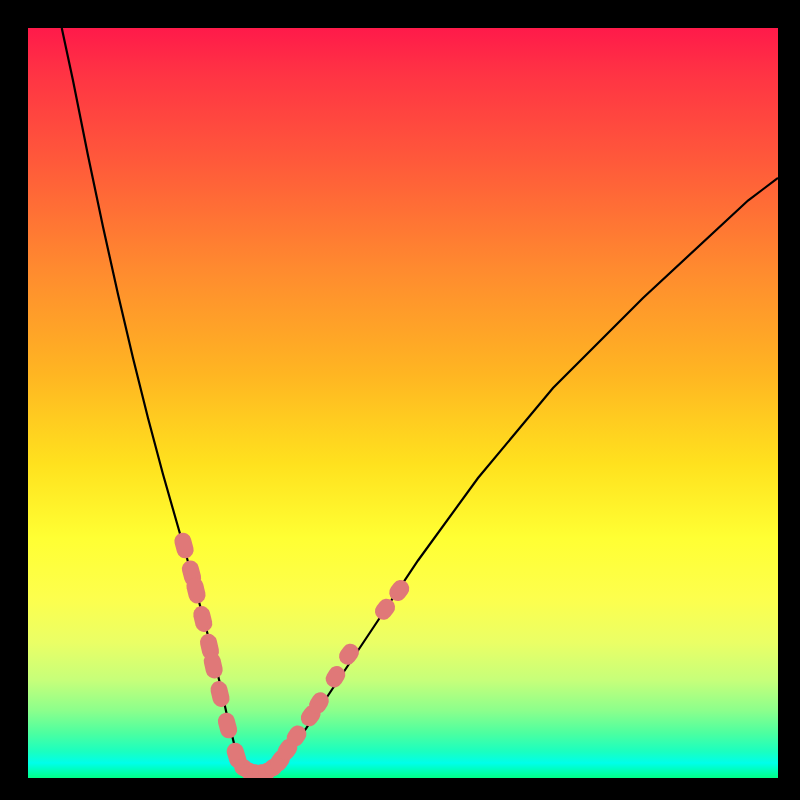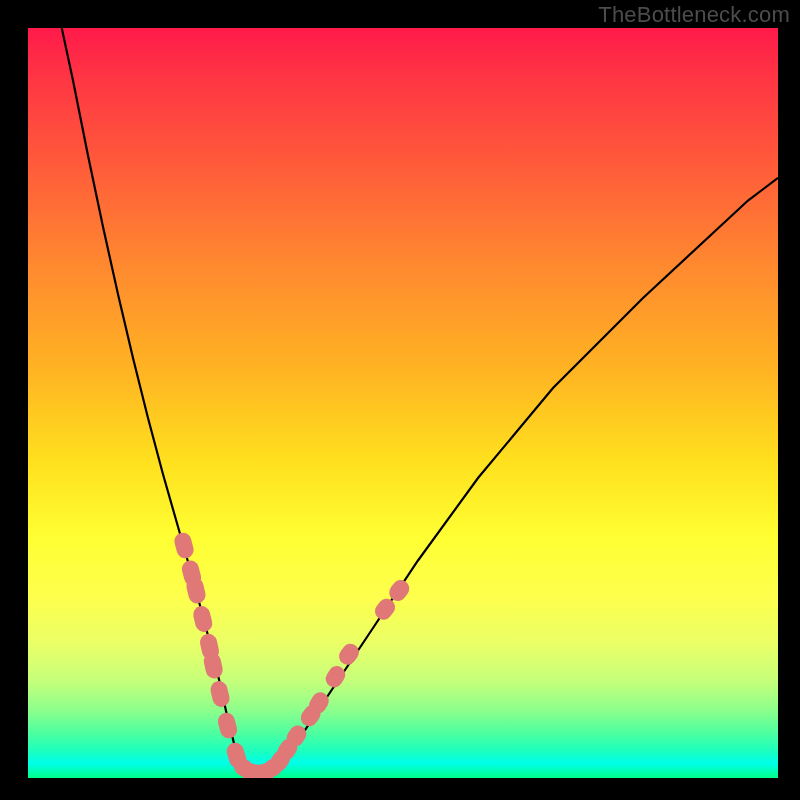--- a/index.html
+++ b/index.html
@@ -145,14 +145,13 @@
           </g>
           <g class="marker" transform="translate(357,581.25) rotate(-51.753574035531)">
             <rect x="-11.00" y="-8.50" width="22.00" height="17.00" rx="8.50" ry="8.50" class="marker"></rect>
           </g>
           <g class="marker" transform="translate(371.25,562.5) rotate(-52.76516601842534)">
             <rect x="-11.00" y="-8.50" width="22.00" height="17.00" rx="8.50" ry="8.50" class="marker"></rect>
           </g>
         </g>
     </svg>
   </div>
-  <div class="watermark">TheBottleneck.com</div>
 </div>
 
 </body></html>

